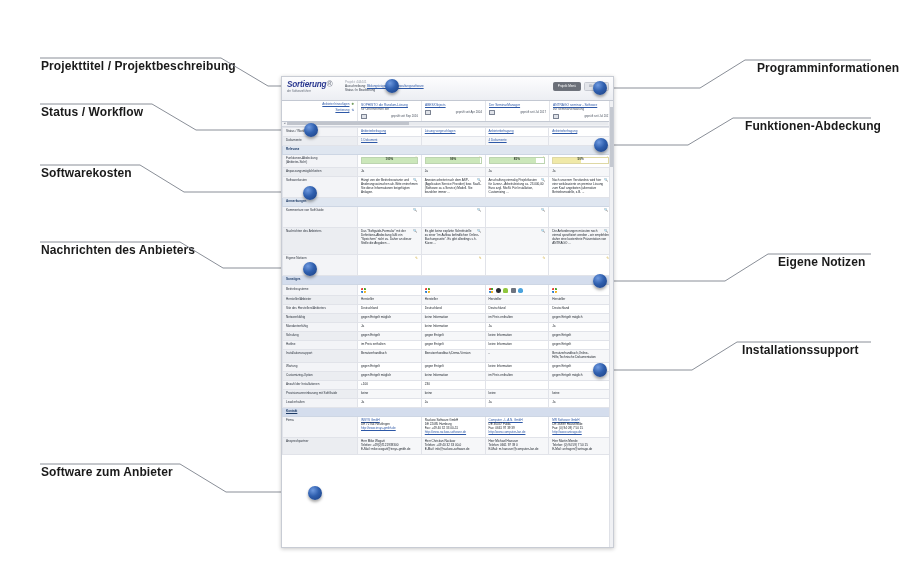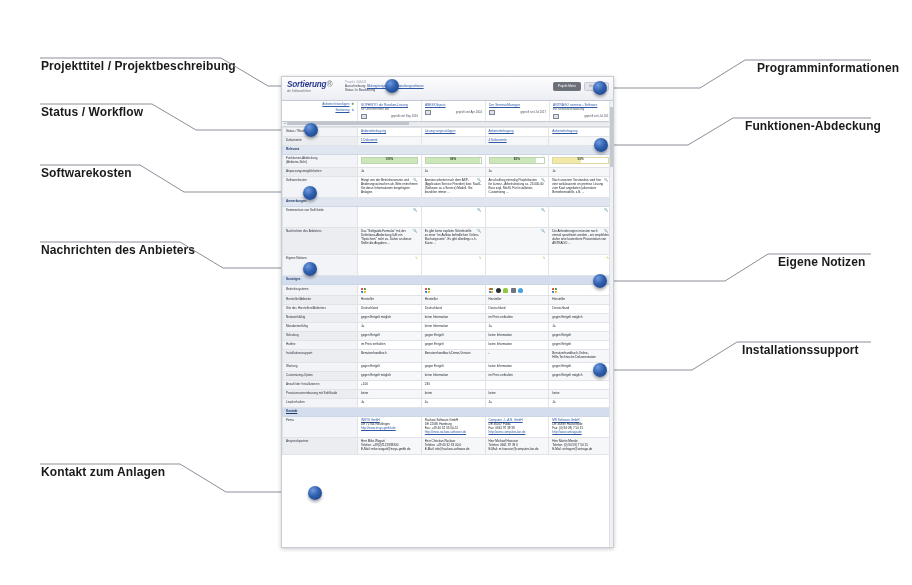--- a/index.html
+++ b/index.html
@@ -160,21 +160,21 @@
     z-index:6;
   }
 </style>
 </head>
 <body>
 
 <div class="callout" style="left:41px;top:43px;">Projekttitel / Projektbeschreibung</div>
 <div class="callout" style="left:41px;top:89px;">Status / Workflow</div>
 <div class="callout" style="left:41px;top:150px;">Softwarekosten</div>
 <div class="callout" style="left:41px;top:227px;">Nachrichten des Anbieters</div>
-<div class="callout" style="left:41px;top:449px;">Kontakt zum Anlagen</div>
+<div class="callout" style="left:41px;top:449px;">Software zum Anbieter</div>
 
 <div class="callout" style="left:757px;top:45px;">Programminformationen</div>
 <div class="callout" style="left:745px;top:103px;">Funktionen-Abdeckung</div>
 <div class="callout" style="left:778px;top:239px;">Eigene Notizen</div>
 <div class="callout" style="left:742px;top:327px;">Installationssupport</div>
 
 <div class="leader" style="left:0;top:0;width:912px;height:585px;">
 <svg width="912" height="585">
   <g fill="none" stroke="#8a8f98" stroke-width="1">
 

